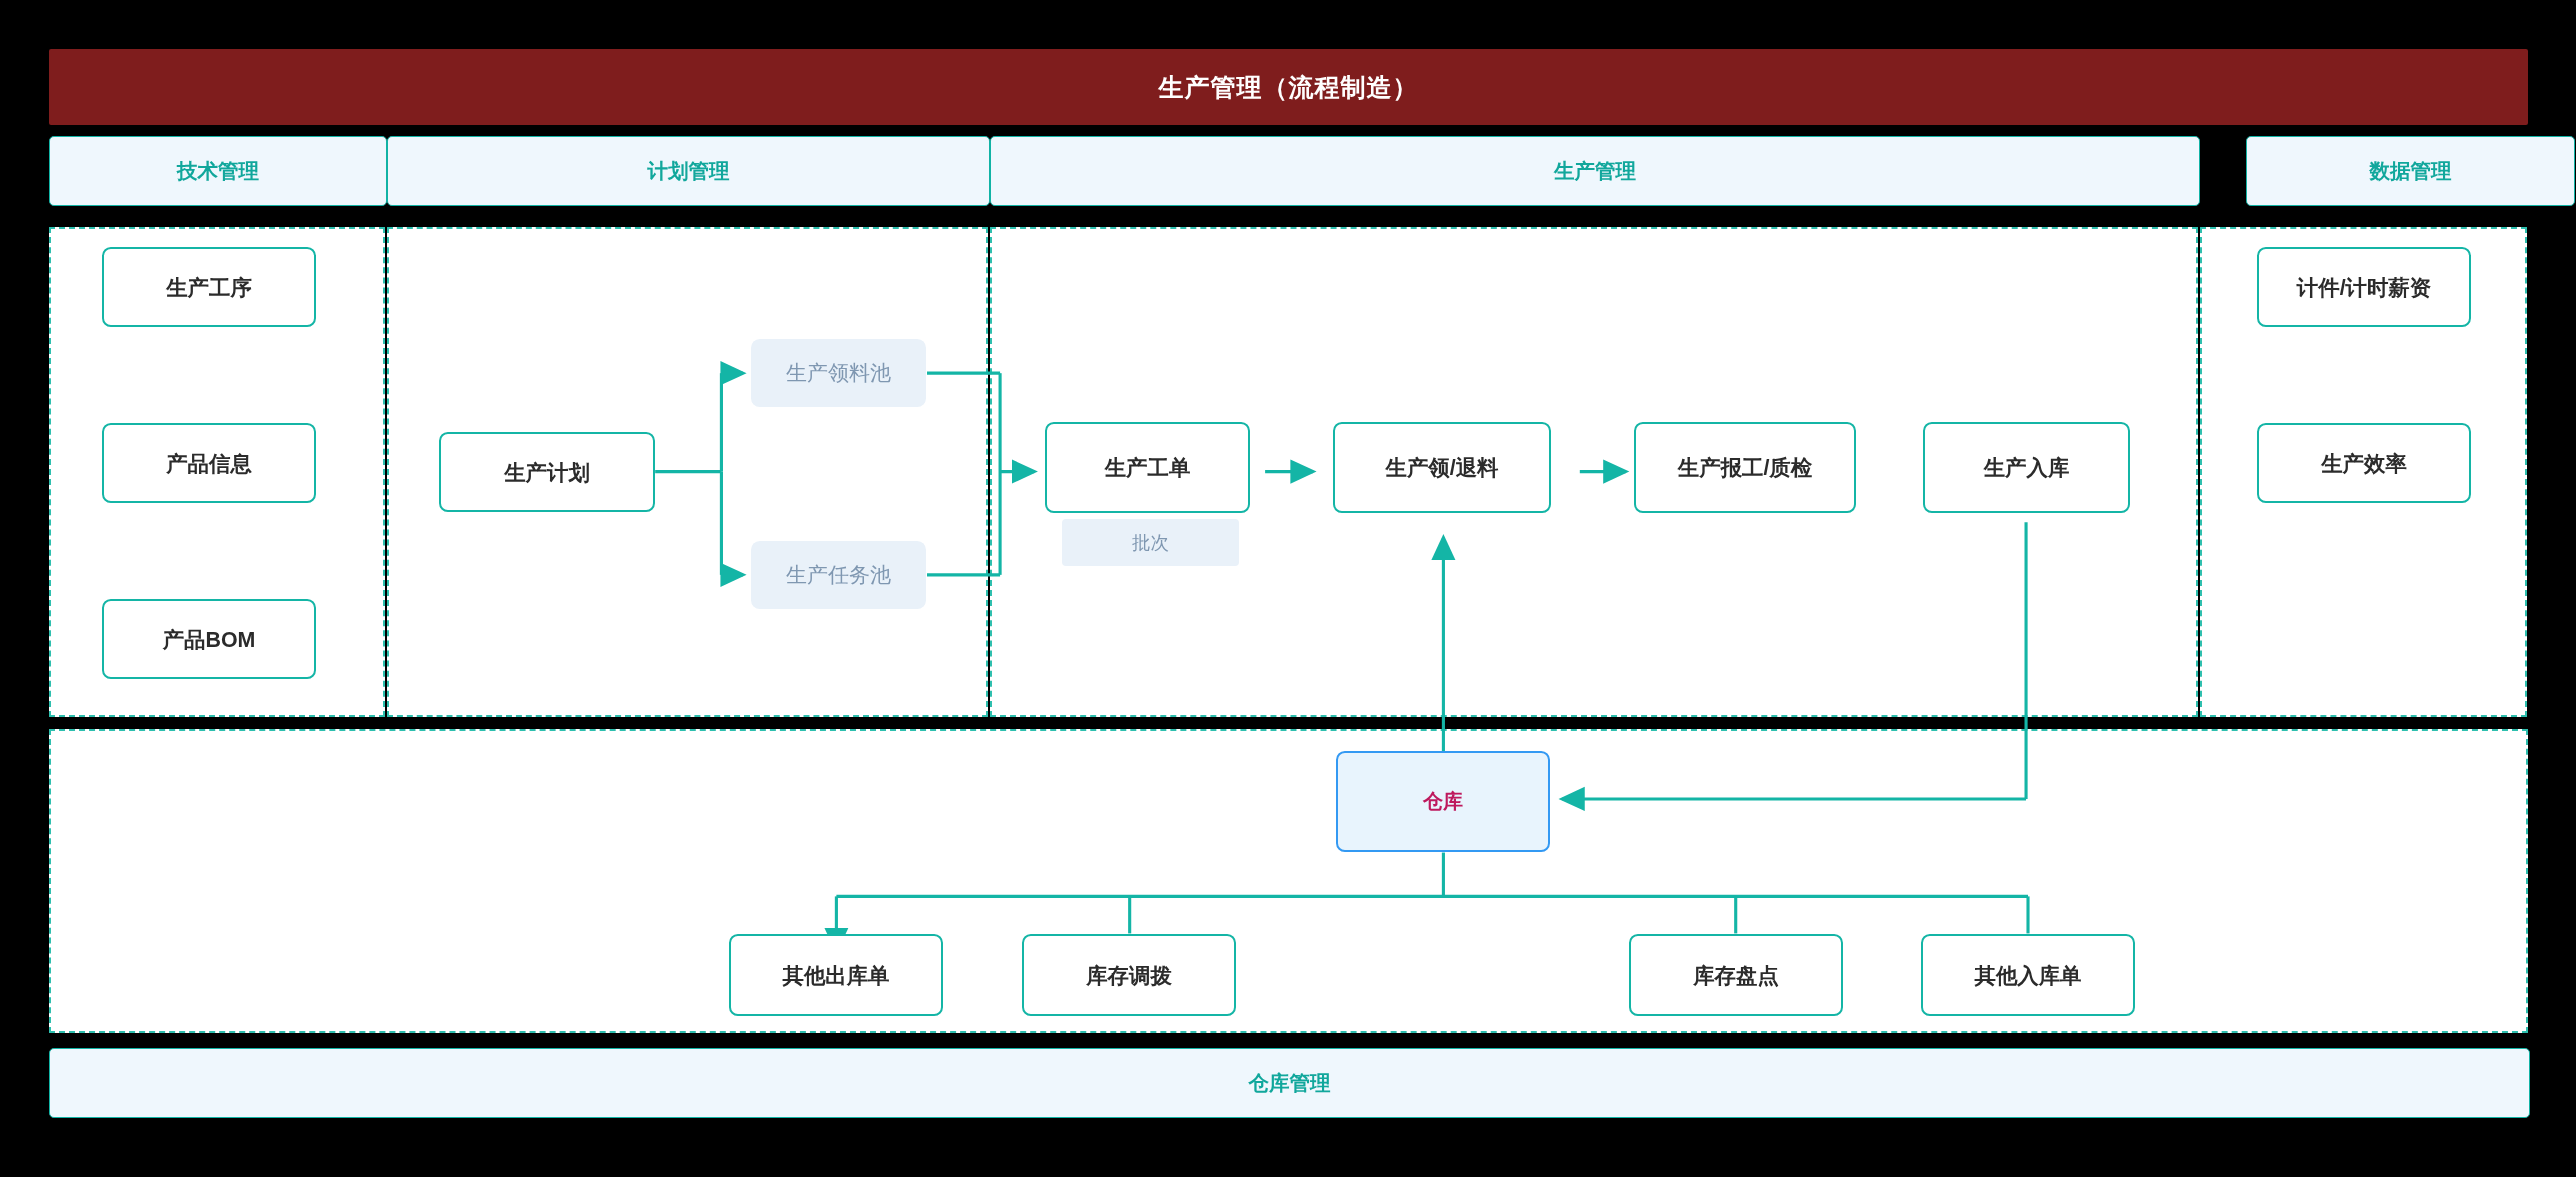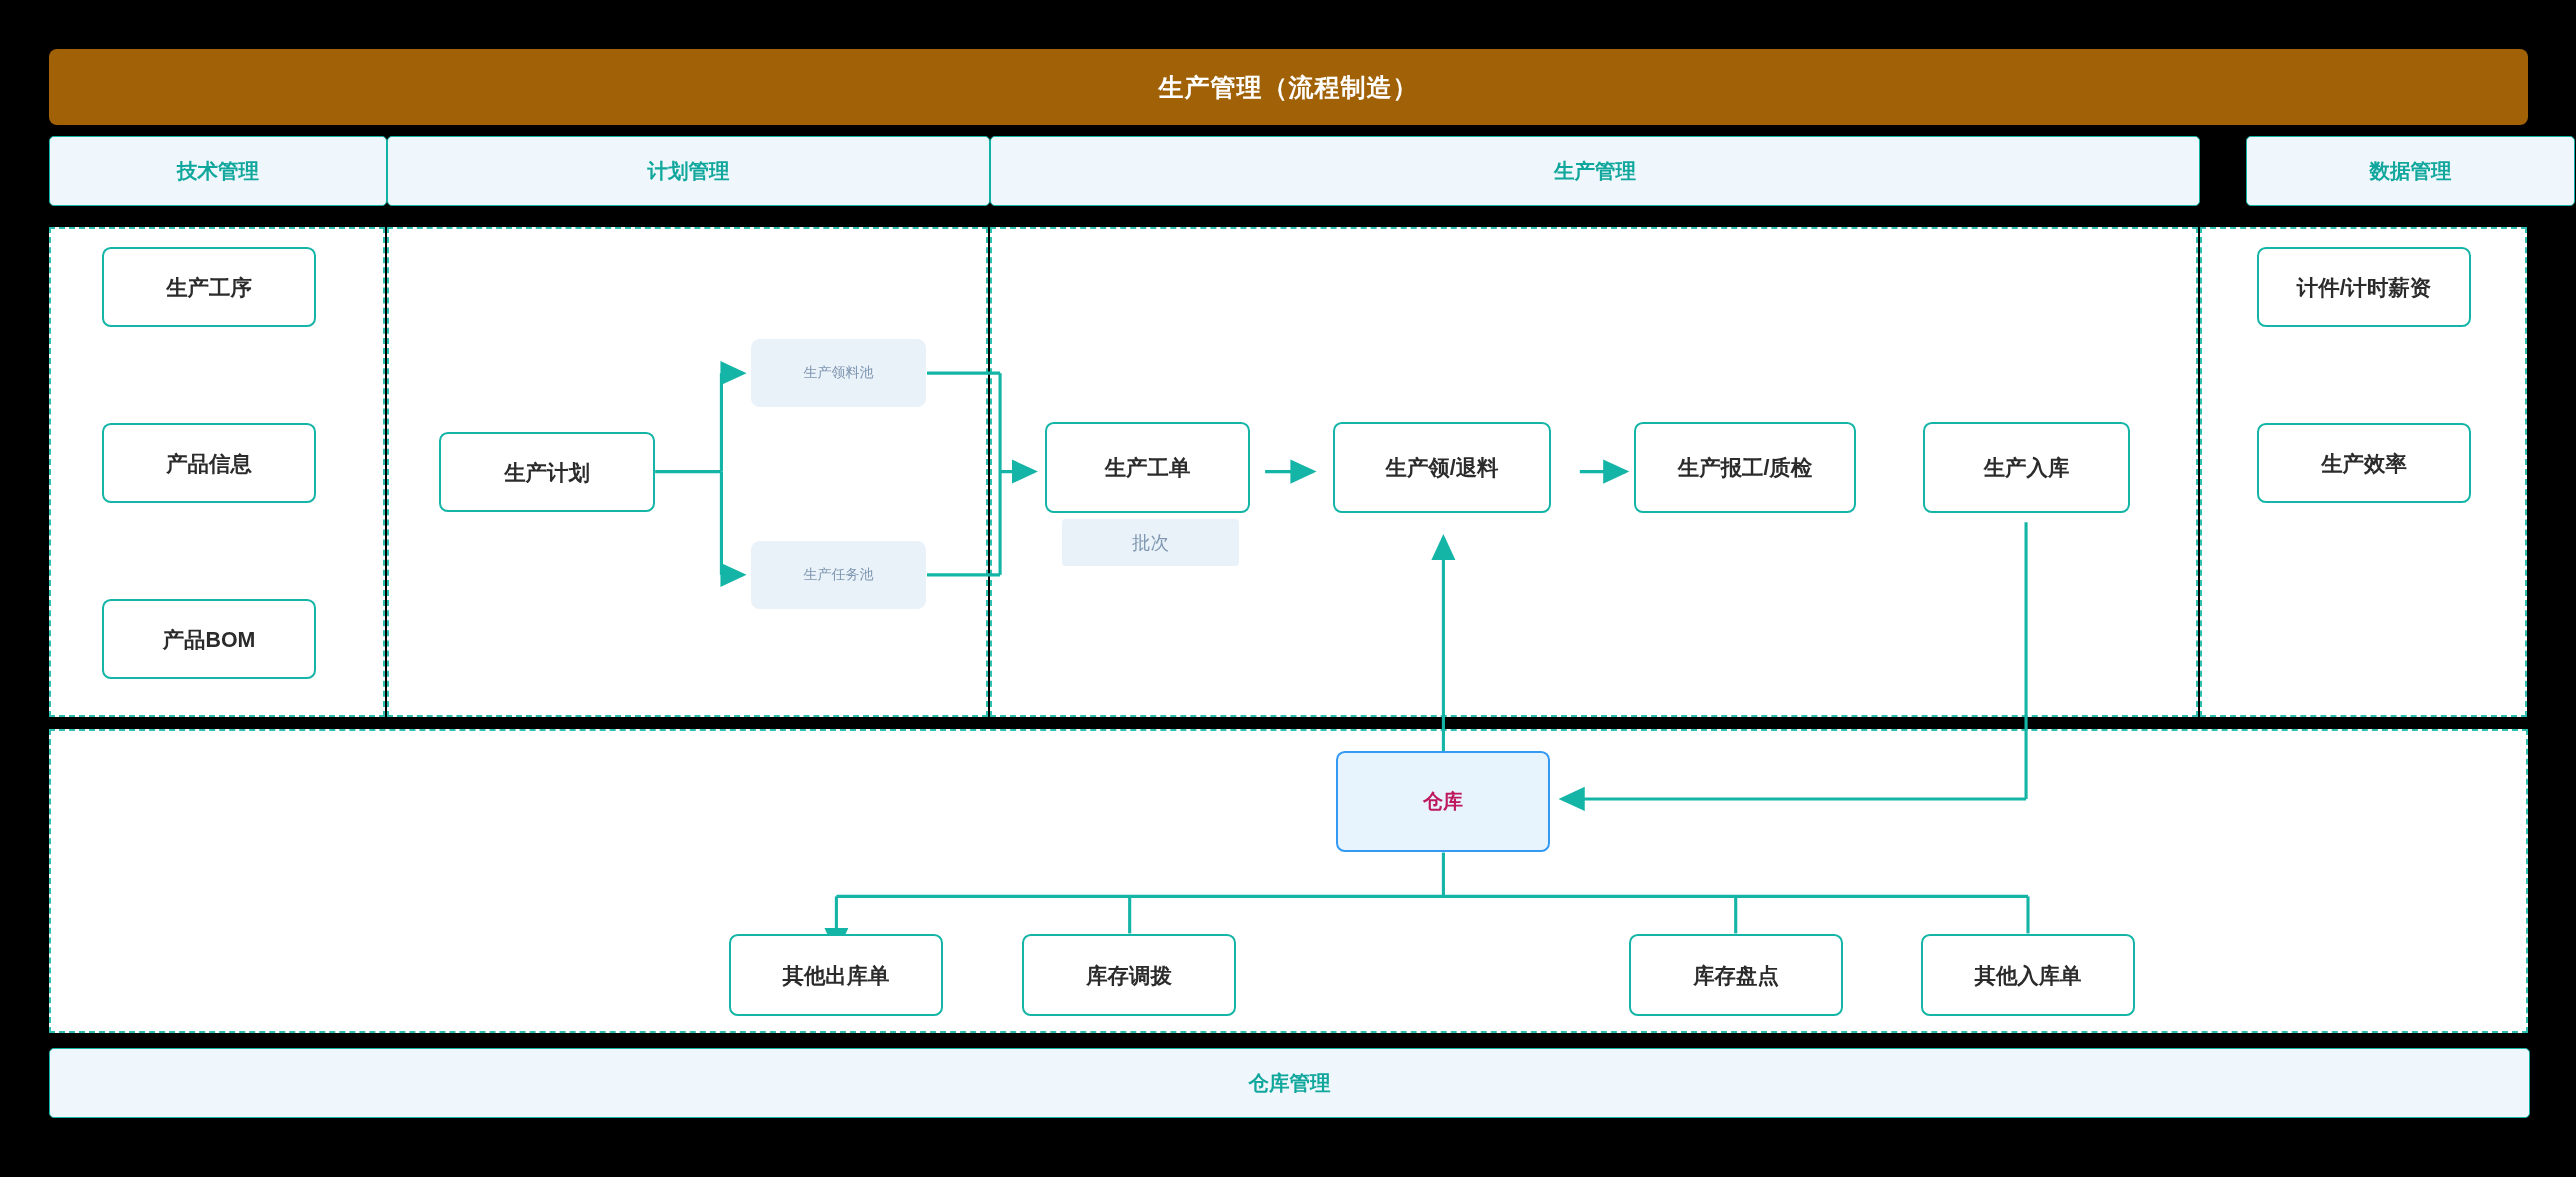--- a/index.html
+++ b/index.html
@@ -1,40 +1,40 @@
 <!DOCTYPE html>
 <html><head>
 <meta charset="utf-8">
 <style>
   html,body{margin:0;padding:0;background:#000;}
   body{font-family:"Liberation Sans","DejaVu Sans",sans-serif;}
   #stage{position:relative;width:2576px;height:1177px;background:#000;overflow:hidden;}
 
   
   .header{position:absolute;left:49px;top:49px;width:2479px;height:76px;
-    background:#a16207;border-radius:8px;display:flex;align-items:center;justify-content:center;}
+    background:#7f1d1d;border-radius:2px;display:flex;align-items:center;justify-content:center;}
   .header-title{color:#ffffff;font-size:25px;font-weight:bold;letter-spacing:1px;}
 
   
   .colhead{position:absolute;height:68px;background:#eff7fd;border:1.9px solid #11b3a5;
     border-radius:4.9px;display:flex;align-items:center;justify-content:center;}
   .colhead span{color:#11a79c;font-size:20.5px;font-weight:bold;}
 
   
   .panel{position:absolute;background:#ffffff;border:2.9px dashed #2ebfae;box-sizing:border-box;}
 
   
   .node{position:absolute;box-sizing:border-box;background:#ffffff;
     border:2.4px solid #14b5a6;border-radius:8.8px;
     display:flex;align-items:center;justify-content:center;text-align:right;}
   .node span{color:#2b2b2b;font-size:21.4px;font-weight:bold;white-space:nowrap;}
 
   .pool{position:absolute;box-sizing:border-box;background:#e9f1f9;border:none;border-radius:8.8px;
     display:flex;align-items:center;justify-content:center;}
-  .pool span{color:#7f97b1;font-size:14px;white-space:nowrap;}
+  .pool span{color:#7f97b1;font-size:21px;white-space:nowrap;}
 
   .tagbox{position:absolute;box-sizing:border-box;background:#e9f1f9;border-radius:4px;
     display:flex;align-items:center;justify-content:center;}
   .tagbox span{color:#7f97b1;font-size:18.5px;white-space:nowrap;}
 
   .node-blue{position:absolute;box-sizing:border-box;background:#e8f4fd;
     border:2.4px solid #3399f3;border-radius:8.8px;
     display:flex;align-items:center;justify-content:center;}
   .node-blue span{color:#be185d;font-size:20px;font-weight:bold;white-space:nowrap;}
 

